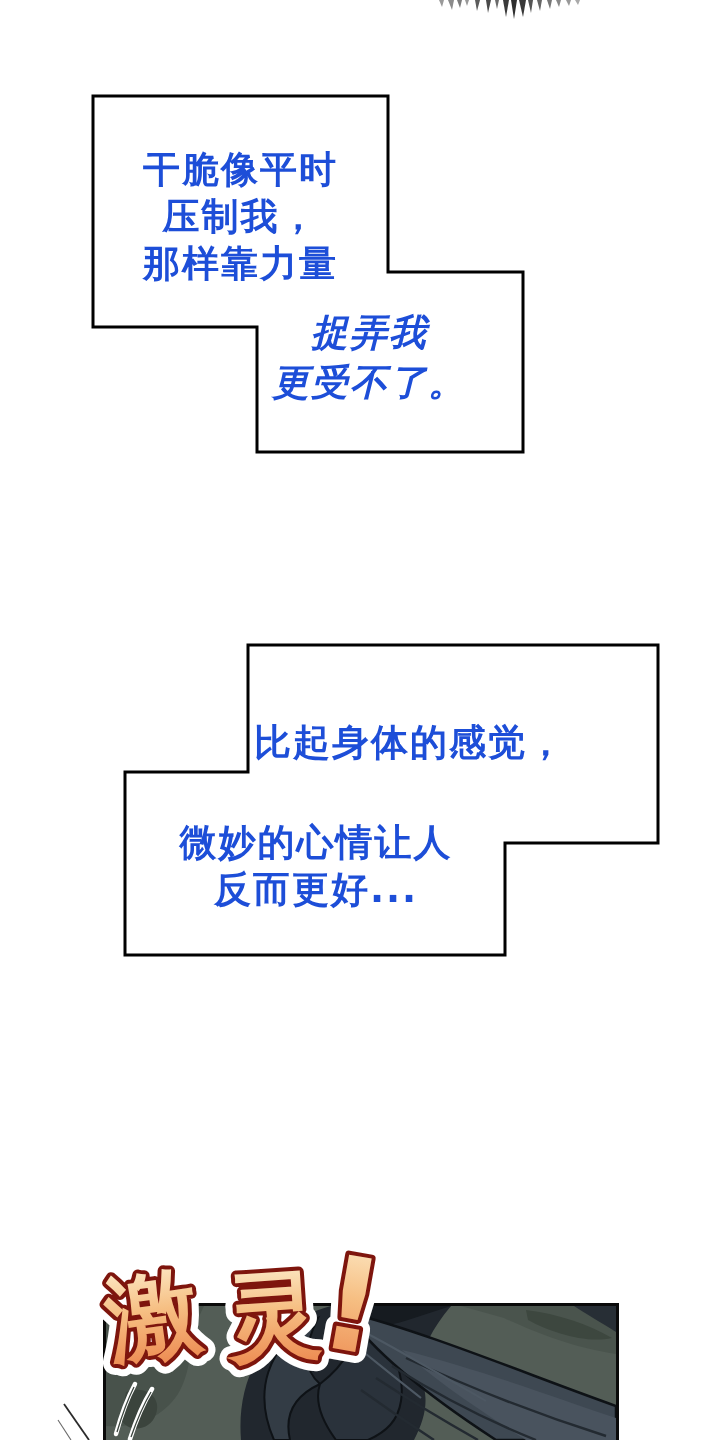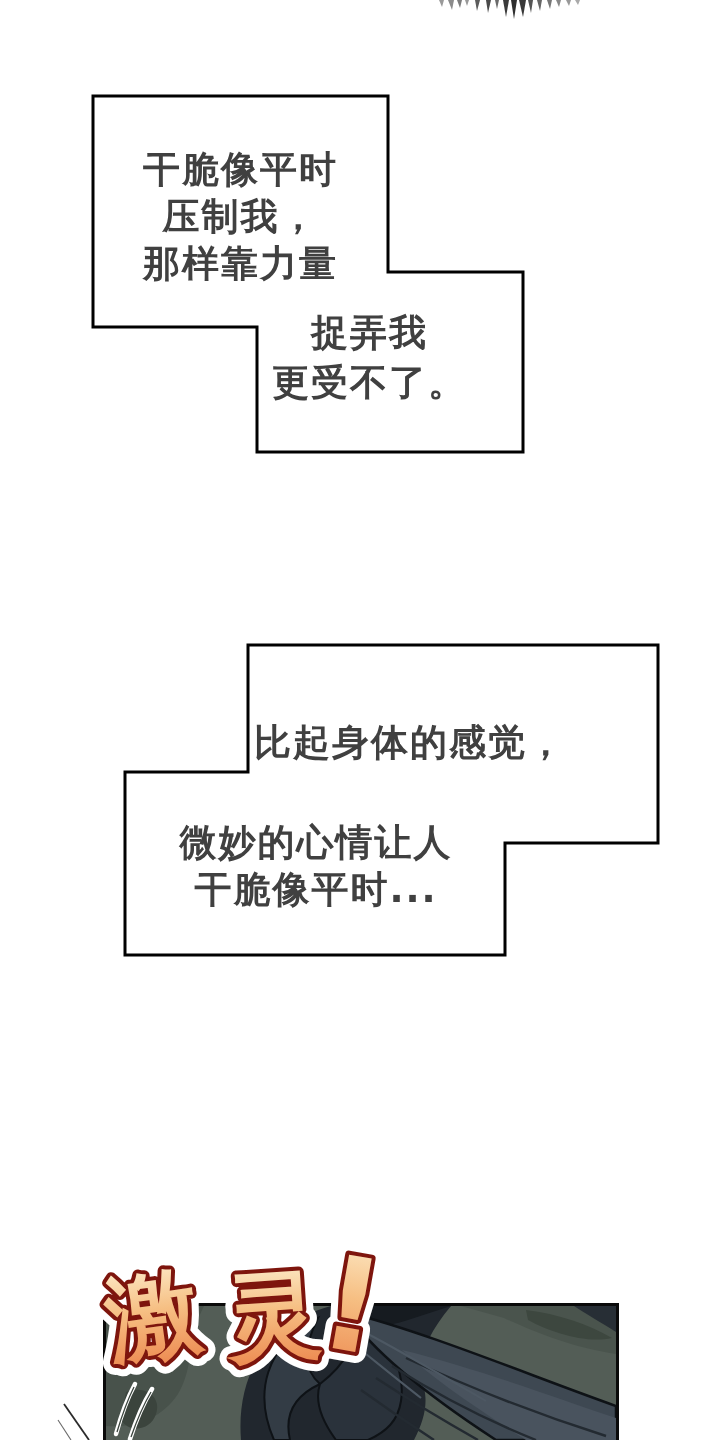--- a/index.html
+++ b/index.html
@@ -6,21 +6,21 @@
   .page{
     position:relative;
     width:720px;height:1440px;
     background:#ffffff;
     overflow:hidden;
     font-family:"DejaVu Sans",sans-serif;
   }
   .abs{position:absolute;}
   .bubble-text{
     position:absolute;
-    color:#404040;
+    color:#1d4ed8;
     font-weight:bold;
     font-size:37px;
     letter-spacing:2px;
     text-align:center;
     line-height:47px;
     white-space:nowrap;
   }
   .bubble-text .line{display:block;}
   #bg-art{left:0;top:0;z-index:1;}
   .txt{z-index:2;}
@@ -74,31 +74,31 @@
       <path d="M64,1404 L89,1440" stroke="#2b2b2b" stroke-width="1.8" fill="none"></path>
       <path d="M58,1420 L71,1440" stroke="#6a6a6a" stroke-width="1.1" fill="none"></path>
     </g>
   </svg>
 
   <div class="bubble-text txt" style="left:93px;top:146px;width:295px;">
     <span class="line">干脆像平时</span>
     <span class="line">压制我，</span>
     <span class="line">那样靠力量</span>
   </div>
-  <div class="bubble-text txt" style="left:257px;top:308px;width:225px;line-height:50px;">
+  <div class="bubble-text txt" style="left:257px;top:308px;width:225px;line-height:50px;font-style:italic;">
     <span class="line">捉弄我</span>
     <span class="line">更受不了。</span>
   </div>
 
   <div class="bubble-text txt" style="left:248px;top:719px;width:324px;">
     <span class="line">比起身体的感觉，</span>
   </div>
   <div class="bubble-text txt" style="left:125px;top:819px;width:382px;">
     <span class="line">微妙的心情让人</span>
-    <span class="line">干脆像平时...</span>
+    <span class="line">反而更好...</span>
   </div>
 
   <div id="panel" class="abs">
     <svg width="510" height="134" viewBox="0 0 510 134" preserveAspectRatio="none">
 
       <rect x="0" y="0" width="510" height="134" fill="#535d56"></rect>
       <path d="M0,0 H98 C82,30 88,62 72,88 C56,112 30,122 0,120 Z" fill="#48524b"></path>
       <path d="M8,18 C30,12 46,30 38,52 C31,70 12,74 4,60 Z" fill="#39423b"></path>
       <path d="M20,86 C40,78 56,92 50,108 C45,124 24,128 15,114 Z" fill="#3b443d"></path>
       <path d="M58,38 C70,34 78,44 72,54 C66,62 54,58 54,48 Z" fill="#303a34"></path>

